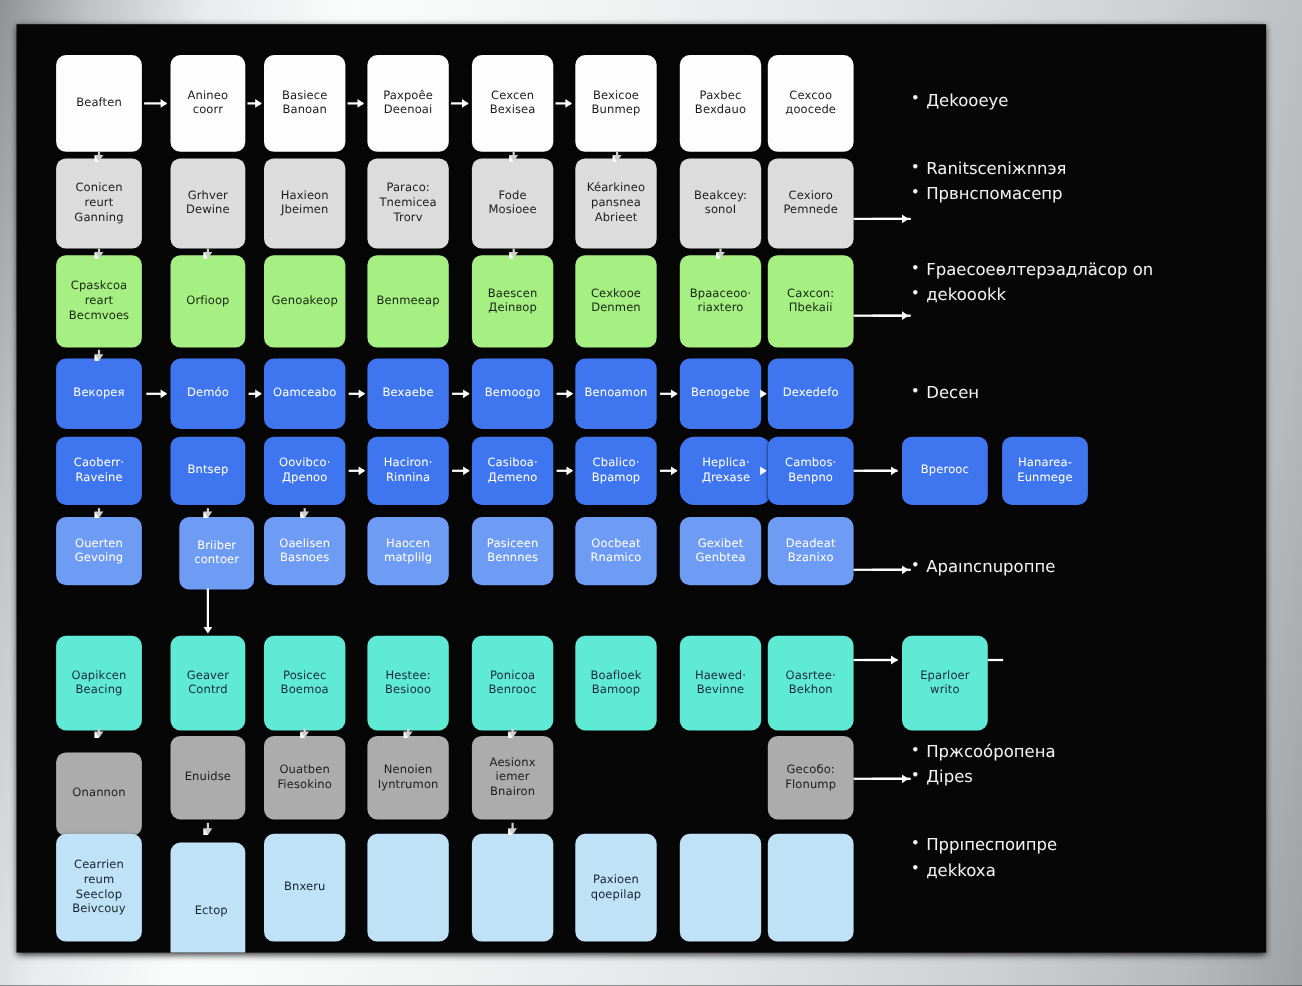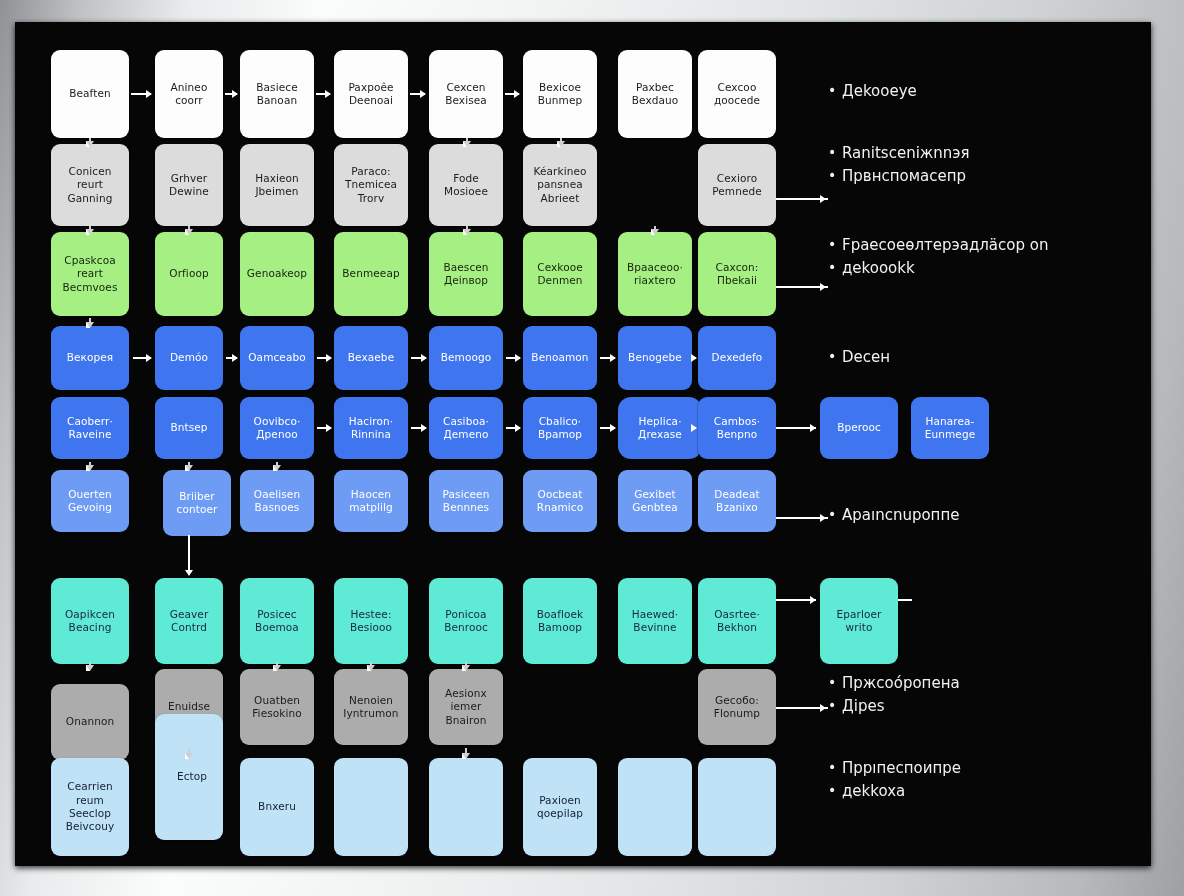--- a/index.html
+++ b/index.html
@@ -189,20 +189,24 @@
       </div>
     <div class="node c-gray" style="left:414px;top:122px;width:74px;height:82px;">
         <span class="lbl">Fode
 Mosioee</span>
       </div>
     <div class="node c-gray" style="left:508px;top:122px;width:74px;height:82px;">
         <span class="lbl">Kéarkineo
 pansnea
 Abrieet</span>
       </div>
+    <div class="node c-gray" style="left:603px;top:122px;width:74px;height:82px;">
+        <span class="lbl">Beakcey:
+sonoI</span>
+      </div>
     <div class="node c-gray" style="left:683px;top:122px;width:78px;height:82px;">
         <span class="lbl">Cexioro
 Pemnede</span>
       </div>
 
     <div class="arrow-v arrow-dim" style="left:74px;top:116px;height:4px;"></div>
     <div class="arrow-v arrow-dim" style="left:451px;top:116px;height:4px;"></div>
     <div class="arrow-v arrow-dim" style="left:545px;top:116px;height:4px;"></div>
     <div class="line-h" style="left:761px;top:176px;width:52px;"></div>
     <div class="arrow-h" style="left:778px;top:176px;width:32px;"></div>
@@ -443,21 +447,21 @@
 
     <div class="line-h" style="left:761px;top:685px;width:52px;"></div>
     <div class="arrow-h" style="left:778px;top:685px;width:32px;"></div>
 
     <div class="node c-ltblue" style="left:36px;top:736px;width:78px;height:98px;">
         <span class="lbl">Cearrien
 reum
 Seeclop
 Beivcouy</span>
       </div>
-    <div class="node c-ltblue" style="left:140px;top:692px;width:68px;height:126px;padding-left:12px;">
+    <div class="node c-ltblue" style="left:140px;top:744px;width:68px;height:126px;padding-left:12px;">
         <span class="lbl">Ectop</span>
       </div>
     <div class="node c-ltblue" style="left:225px;top:736px;width:74px;height:98px;">
         <span class="lbl">Bnxeru</span>
       </div>
     <div class="node c-ltblue" style="left:319px;top:736px;width:74px;height:98px;">
         <span class="lbl"></span>
       </div>
     <div class="node c-ltblue" style="left:414px;top:736px;width:74px;height:98px;">
         <span class="lbl"></span>

